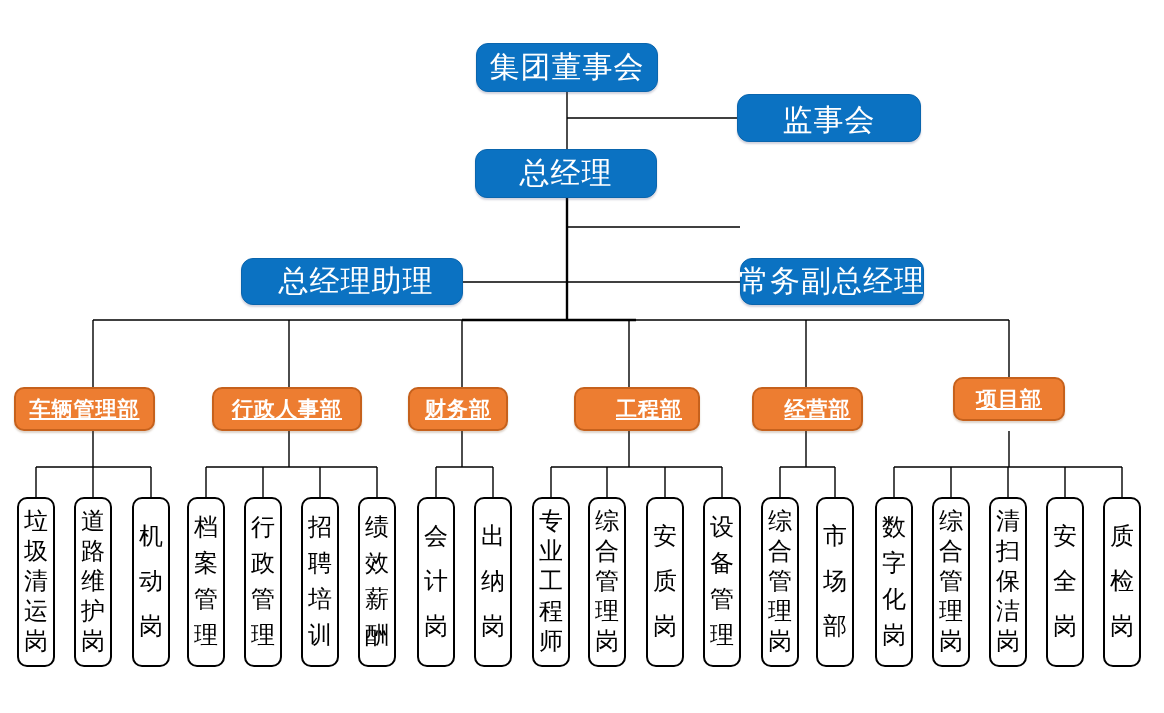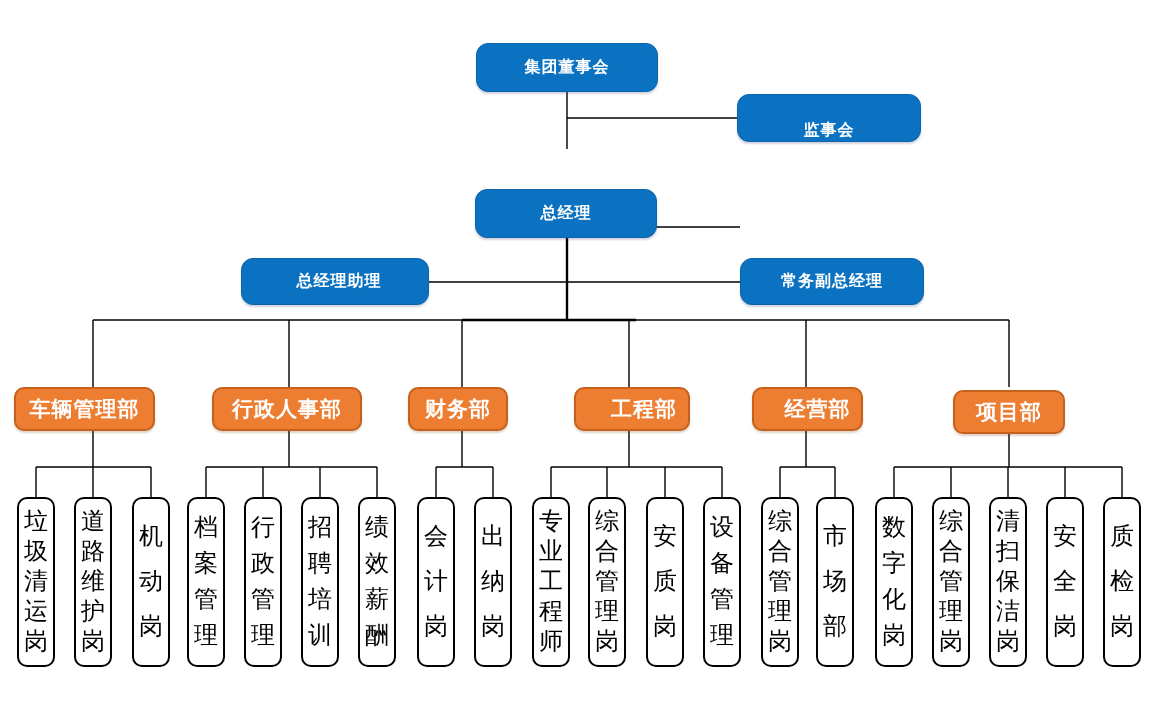--- a/index.html
+++ b/index.html
@@ -2,24 +2,24 @@
 <html style="--blue: #0B72C2; --blue-border: #0A65AD; --orange: #ED7D31; --orange-border: #C6611C; --node-bg: #FFFFFF; --line: #000000; --text-light: #FFFFFF; --text-dark: #000000; --bg: #FFFFFF;"><head>
 <meta charset="utf-8">
 <style>
   html,body{margin:0;padding:0;background:#ffffff;}
   body{font-family:"DejaVu Sans",sans-serif;}
   #stage{position:relative;width:1164px;height:713px;background:var(--bg,#fff);overflow:hidden;}
   #wires{position:absolute;left:0;top:0;width:1164px;height:713px;}
   .node{position:absolute;box-sizing:border-box;display:flex;align-items:center;justify-content:center;}
   .blue{background:var(--blue,#0B72C2);border:1px solid var(--blue-border,#0A65AD);border-radius:12px;
         box-shadow:0 2px 2px rgba(80,80,120,.25);}
-  .blue .lbl{color:var(--text-light,#fff);font-weight:bold;font-size:16px;letter-spacing:1px;white-space:nowrap;}
+  .blue .lbl{color:var(--text-light,#fff);font-weight:normal;font-size:30px;letter-spacing:1px;white-space:nowrap;}
   .dept{background:var(--orange,#ED7D31);border:2px solid var(--orange-border,#C6611C);border-radius:10px;
         box-shadow:0 2px 2px rgba(120,80,40,.25);}
-  .dept .lbl{color:var(--text-light,#fff);font-weight:bold;font-size:21px;letter-spacing:1px;white-space:nowrap;}
+  .dept .lbl{color:var(--text-light,#fff);font-weight:bold;font-size:21px;letter-spacing:1px;white-space:nowrap;text-decoration:underline;}
   .post{background:var(--node-bg,#fff);border:2.2px solid var(--line,#000);border-radius:10px;}
   .post .lbl{display:flex;flex-direction:column;align-items:center;justify-content:space-evenly;
              height:100%;width:100%;padding:6px 0;box-sizing:border-box;}
   .post .ch{color:var(--text-dark,#000);font-size:24px;line-height:1.08;}
 </style>
 </head>
 <body>
 
 <div id="stage">
   <svg id="wires" xmlns="http://www.w3.org/2000/svg">
@@ -68,24 +68,24 @@
       <line x1="1008" y1="467" x2="1008" y2="497" stroke="#000000" stroke-width="1.4"></line>
       <line x1="1065" y1="467" x2="1065" y2="497" stroke="#000000" stroke-width="1.4"></line>
       <line x1="1122" y1="467" x2="1122" y2="497" stroke="#000000" stroke-width="1.4"></line>
     </svg>
 <div class="node blue" style="left: 476px; top: 43px; width: 182px; height: 49px;">
       <span class="lbl">集团董事会</span>
     </div>
     <div class="node blue" style="left: 737px; top: 94px; width: 184px; height: 48px; align-items: flex-end;">
       <span class="lbl">监事会</span>
     </div>
-    <div class="node blue" style="left: 475px; top: 149px; width: 182px; height: 49px; margin-top: 40px;">
+    <div class="node blue" style="left: 475px; top: 149px; width: 182px; height: 49px;">
       <span class="lbl">总经理</span>
     </div>
-    <div class="node blue" style="left: 241px; top: 258px; width: 188px; height: 47px; padding-left: 8px;">
+    <div class="node blue" style="left: 241px; top: 258px; width: 222px; height: 47px; padding-left: 8px;">
       <span class="lbl">总经理助理</span>
     </div>
     <div class="node blue" style="left: 740px; top: 258px; width: 184px; height: 47px;">
       <span class="lbl">常务副总经理</span>
     </div>
     <div class="node dept" style="left: 14px; top: 387px; width: 141px; height: 44px;">
       <span class="lbl">车辆管理部</span>
     </div>
     <div class="node post vert" style="left: 17px; top: 497px; width: 38px; height: 170px;">
       <span class="lbl">
@@ -157,21 +157,21 @@
         <span class="ch">岗</span>
       </span>
     </div>
     <div class="node post vert" style="left: 474px; top: 497px; width: 38px; height: 170px;">
       <span class="lbl">
         <span class="ch">出</span>
         <span class="ch">纳</span>
         <span class="ch">岗</span>
       </span>
     </div>
-    <div class="node dept" style="left: 574px; top: 387px; width: 116px; height: 44px; padding-left: 24px;">
+    <div class="node dept" style="left: 574px; top: 387px; width: 126px; height: 44px; padding-left: 24px;">
       <span class="lbl">工程部</span>
     </div>
     <div class="node post vert" style="left: 532px; top: 497px; width: 38px; height: 170px;">
       <span class="lbl">
         <span class="ch">专</span>
         <span class="ch">业</span>
         <span class="ch">工</span>
         <span class="ch">程</span>
         <span class="ch">师</span>
       </span>
@@ -212,21 +212,21 @@
         <span class="ch">岗</span>
       </span>
     </div>
     <div class="node post vert" style="left: 816px; top: 497px; width: 38px; height: 170px;">
       <span class="lbl">
         <span class="ch">市</span>
         <span class="ch">场</span>
         <span class="ch">部</span>
       </span>
     </div>
-    <div class="node dept" style="left: 953px; top: 390px; width: 112px; height: 44px;">
+    <div class="node dept" style="left: 953px; top: 377px; width: 112px; height: 44px;">
       <span class="lbl">项目部</span>
     </div>
     <div class="node post vert" style="left: 875px; top: 497px; width: 38px; height: 170px;">
       <span class="lbl">
         <span class="ch">数</span>
         <span class="ch">字</span>
         <span class="ch">化</span>
         <span class="ch">岗</span>
       </span>
     </div>

